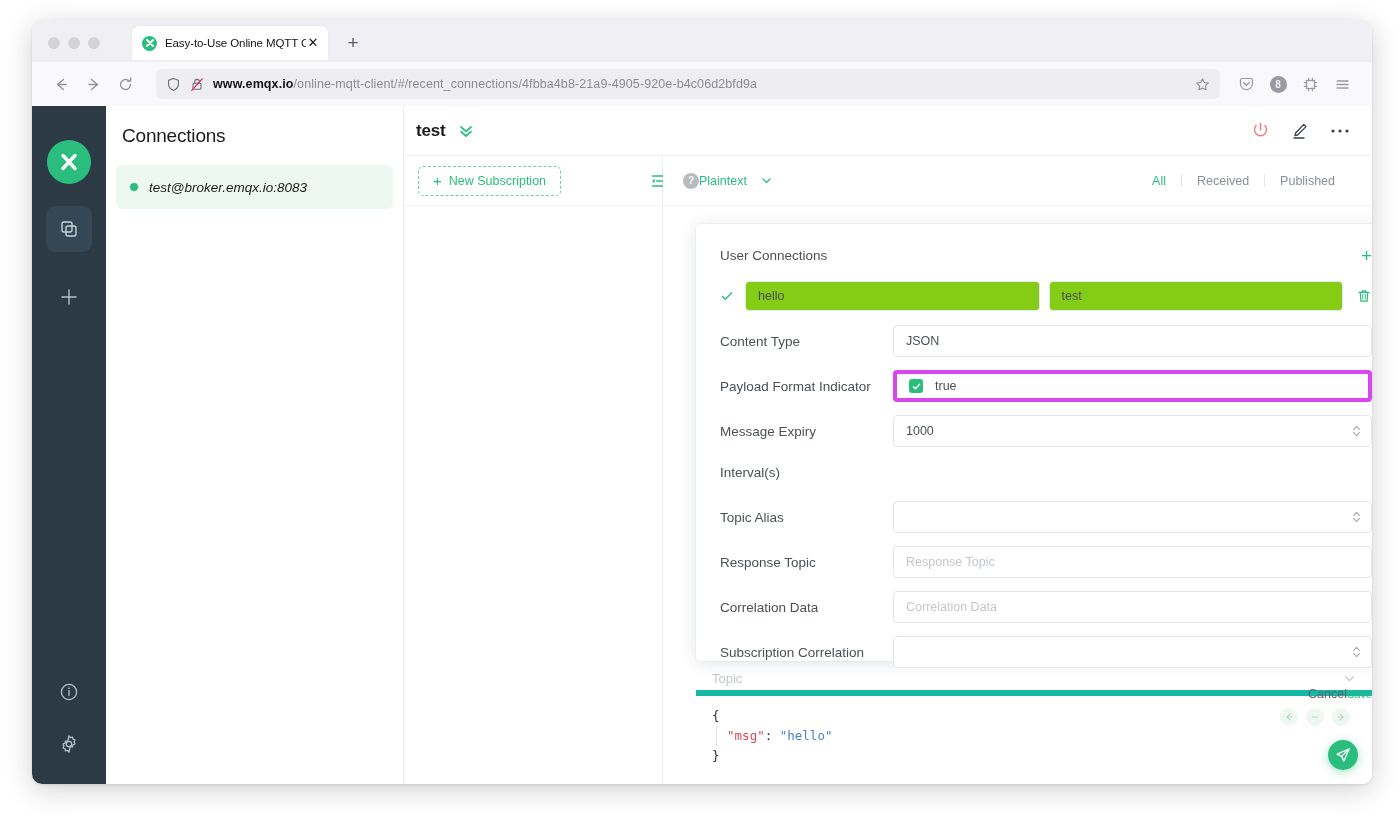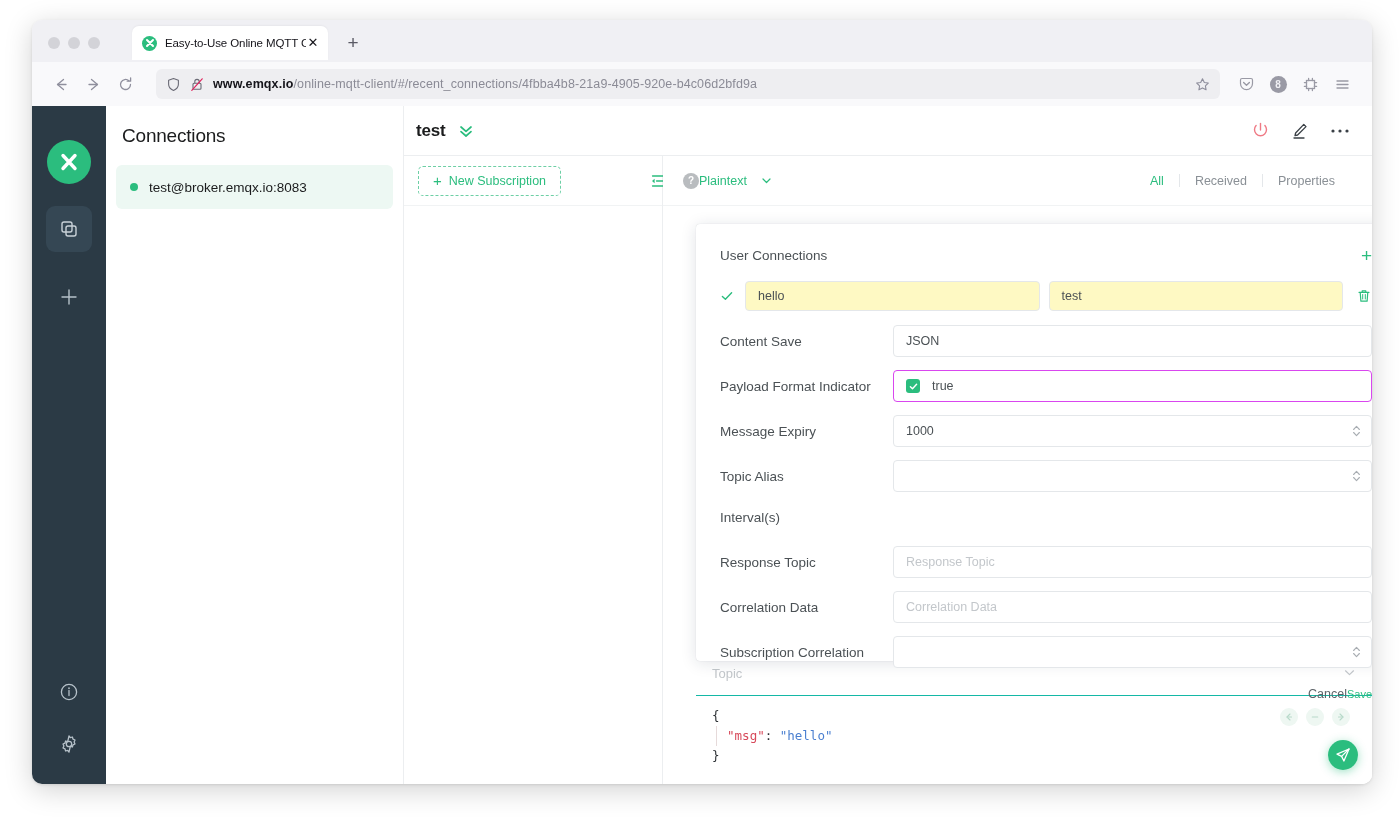--- a/index.html
+++ b/index.html
@@ -164,21 +164,21 @@
     width: 298px; flex: 0 0 298px;
     background: #ffffff;
     border-right: 1px solid #eceef0;
     padding: 0;
   }
   #connections-title {
     font-size: 19px; font-weight: 400; color: #1b1c1d;
     padding: 19px 0 0 16px;
     letter-spacing: -0.2px;
   }
-  #connections-list { padding: 18px 10px 0 10px; }
+  #connections-list { padding: 18px 10px 0 10px; font-style: italic; }
   .connection-item {
     height: 44px;
     background: #edf8f3;
     border-radius: 6px;
     display: flex; align-items: center;
     padding-left: 14px;
     gap: 11px;
   }
   .conn-dot { width: 8px; height: 8px; border-radius: 50%; background: #2bbd7e; flex: 0 0 auto; }
   .conn-label { font-size: 13.5px; color: #1b1c1d; }
@@ -289,21 +289,21 @@
     margin-bottom: 14px;
   }
   .check-ok { color: #2bbd7e; font-size: 14px; width: 17px; text-align: center; }
   .up-input {
     height: 30px;
     border: 1px solid #e4e7ea;
     border-radius: 4px;
     padding: 0 12px;
     font-size: 12.5px; color: #4b5155;
     display: flex; align-items: center;
-    background: #fef9c3;
+    background: #84cc16;
   }
   #up-key { width: 311px; }
   #up-val { width: 311px; }
   #delete-prop { color: #2bbd7e; display: flex; align-items: center; margin-left: 4px; }
 
   .form-row {
     display: flex; align-items: center;
     margin-bottom: 13px;
     min-height: 32px;
   }
@@ -316,21 +316,21 @@
     flex: 1 1 auto;
     height: 32px;
     border: 1px solid #e4e7ea;
     border-radius: 4px;
     padding: 0 12px;
     font-size: 12.5px; color: #4b5155;
     display: flex; align-items: center;
     position: relative;
     background: #fff;
   }
-  .form-control.focused { border: 1px solid #d946ef; }
+  .form-control.focused { border: 4px solid #d946ef; }
   .form-control .ph { color: #c3c7cb; }
   .cb {
     width: 14px; height: 14px; border-radius: 3px;
     background: #2bbd7e;
     display: flex; align-items: center; justify-content: center;
     margin-right: 12px; flex: 0 0 auto;
     color: #fff; font-size: 9px; line-height: 1;
   }
   .stepper {
     position: absolute; right: 10px; top: 50%; transform: translateY(-50%);
@@ -389,23 +389,23 @@
     height: 28px;
     border: 1px solid #2bbd7e;
     border-radius: 4px;
     color: #2bbd7e;
     display: flex; align-items: center;
     padding: 0 14px;
     font-size: 12.5px;
   }
   #topic-row {
     height: 30px;
-    display: flex; 
+    display: flex; align-items: center;
     padding: 0 16px;
-    border-bottom: 1px solid #14b8a6;
+    border-bottom: 6px solid #14b8a6;
   }
   #topic-placeholder { font-size: 13px; color: #c3c7cb; }
   #topic-chevron { margin-left: auto; color: #c3c7cb; }
   #payload-editor {
     height: 88px;
     padding: 10px 16px 0 16px;
     position: relative;
     font-family: "DejaVu Sans Mono", monospace;
     font-size: 12.5px;
     line-height: 20px;
@@ -605,21 +605,21 @@
             <svg width="11" height="11" viewBox="0 0 11 11">
                 <path d="M2 4 L5.5 7.5 L9 4" fill="none" stroke="currentColor" stroke-width="1.2" stroke-linecap="round" stroke-linejoin="round"></path>
               </svg>
           </span>
         </span>
         <span id="filter-tabs">
           <span class="ft active">All</span>
           <span class="divider"></span>
           <span class="ft">Received</span>
           <span class="divider"></span>
-          <span class="ft">Properties</span>
+          <span class="ft">Published</span>
         </span>
       </div>
     </div>
 
     <div id="content-titlebar">
       <span id="page-title">test</span>
       <span id="title-chevrons">
         <svg width="18" height="18" viewBox="0 0 18 18">
             <path d="M4 5 L9 9.4 L14 5" fill="none" stroke="currentColor" stroke-width="1.7" stroke-linecap="round" stroke-linejoin="round"></path>
             <path d="M4 9.6 L9 14 L14 9.6" fill="none" stroke="currentColor" stroke-width="1.7" stroke-linecap="round" stroke-linejoin="round"></path>
@@ -667,21 +667,21 @@
           <svg width="16" height="16" viewBox="0 0 16 16">
               <path d="M3 4.3 H13" stroke="currentColor" stroke-width="1.2" stroke-linecap="round"></path>
               <path d="M6.2 4.3 V2.9 h3.6 V4.3" fill="none" stroke="currentColor" stroke-width="1.2" stroke-linejoin="round"></path>
               <path d="M4.2 4.3 L4.9 13.2 h6.2 L11.8 4.3" fill="none" stroke="currentColor" stroke-width="1.2" stroke-linejoin="round"></path>
               <path d="M6.7 6.5 V11 M9.3 6.5 V11" stroke="currentColor" stroke-width="1" stroke-linecap="round"></path>
             </svg>
         </span>
       </div>
 
       <div class="form-row">
-        <span class="form-label">Content Save</span>
+        <span class="form-label">Content Type</span>
         <span class="form-control">JSON</span>
       </div>
 
       <div class="form-row">
         <span class="form-label">Payload Format Indicator</span>
         <span class="form-control focused">
           <span class="cb">
             <svg width="9" height="9" viewBox="0 0 9 9">
                 <path d="M1.4 4.7 L3.5 6.8 L7.6 2.3" fill="none" stroke="#ffffff" stroke-width="1.4" stroke-linecap="round" stroke-linejoin="round"></path>
               </svg>
@@ -696,37 +696,37 @@
           <span>1000</span>
           <span class="stepper">
             <svg width="9" height="13" viewBox="0 0 9 13">
                 <path d="M1.6 5 L4.5 1.9 L7.4 5" fill="none" stroke="currentColor" stroke-width="1.1" stroke-linecap="round" stroke-linejoin="round"></path>
                 <path d="M1.6 8 L4.5 11.1 L7.4 8" fill="none" stroke="currentColor" stroke-width="1.1" stroke-linecap="round" stroke-linejoin="round"></path>
               </svg>
           </span>
         </span>
       </div>
 
+      <div class="form-row interval-row">
+        <span class="form-label sub">Interval(s)</span>
+      </div>
+
       <div class="form-row">
         <span class="form-label">Topic Alias</span>
         <span class="form-control">
           <span></span>
           <span class="stepper">
             <svg width="9" height="13" viewBox="0 0 9 13">
                 <path d="M1.6 5 L4.5 1.9 L7.4 5" fill="none" stroke="currentColor" stroke-width="1.1" stroke-linecap="round" stroke-linejoin="round"></path>
                 <path d="M1.6 8 L4.5 11.1 L7.4 8" fill="none" stroke="currentColor" stroke-width="1.1" stroke-linecap="round" stroke-linejoin="round"></path>
               </svg>
           </span>
         </span>
       </div>
 
-      <div class="form-row interval-row">
-        <span class="form-label sub">Interval(s)</span>
-      </div>
-
       <div class="form-row">
         <span class="form-label">Response Topic</span>
         <span class="form-control">
           <span class="ph">Response Topic</span>
         </span>
       </div>
 
       <div class="form-row">
         <span class="form-label">Correlation Data</span>
         <span class="form-control">

